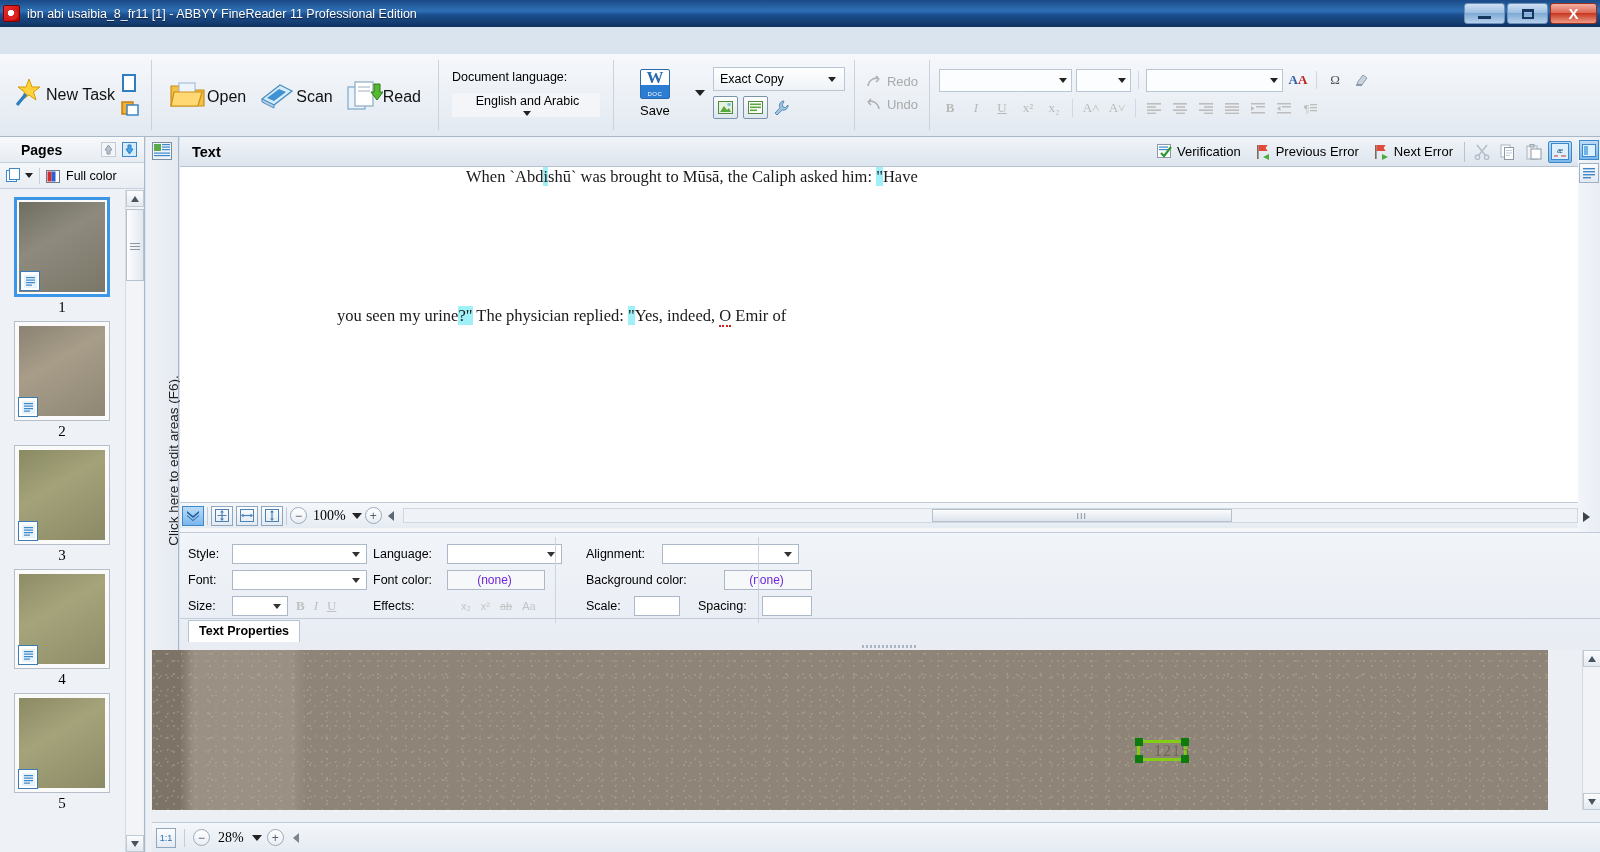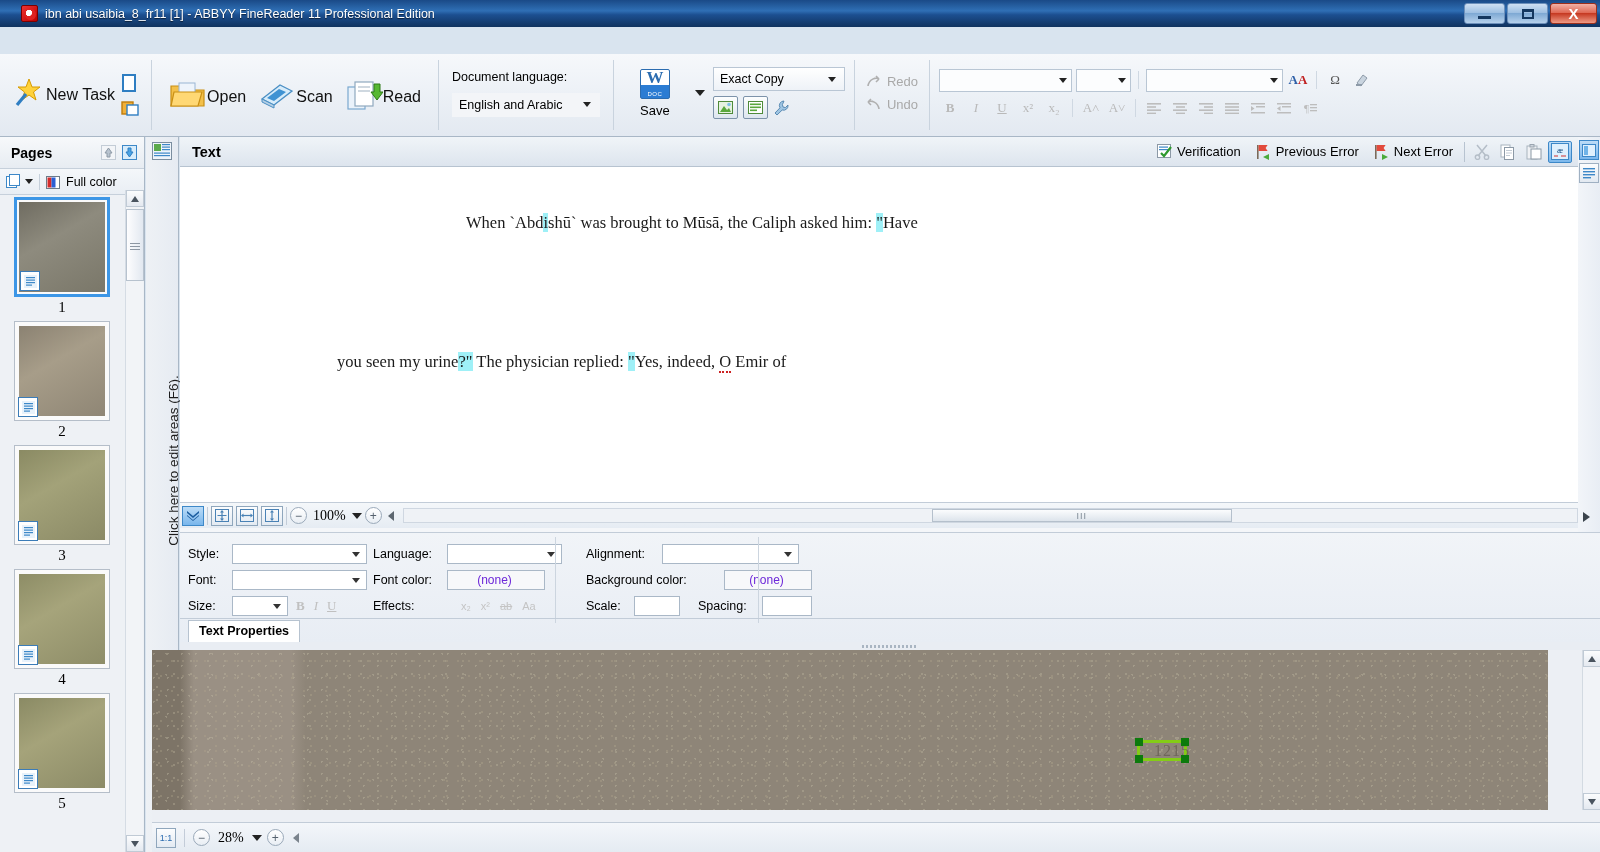--- a/index.html
+++ b/index.html
@@ -12,21 +12,21 @@
     -webkit-font-smoothing: none;
   }
   #app { position:relative; width:1600px; height:852px; }
 
   
   .titlebar {
     position:absolute; left:0; top:0; width:1600px; height:27px;
     background: linear-gradient(to bottom,#1a4a87 0%,#2f6fb5 40%,#1c4f90 55%,#10335f 100%);
     display:flex; align-items:center;
   }
-  .title-left { display:flex; align-items:center; padding-left:21px; flex:1; min-width:0;}
+  .title-left { display:flex; align-items:center; padding-left:3px; flex:1; min-width:0;}
   .app-icon {
     width:17px;height:17px;border-radius:2px;
     background: linear-gradient(135deg,#e33 0%, #b00 100%);
     position:relative; flex:0 0 auto;
     border:1px solid #7b0000;
   }
   .app-icon:after{
     content:""; position:absolute; left:3px; top:3px; width:11px;height:11px;
     border-radius:50%;
     background: radial-gradient(circle at 35% 35%, #fff 0 30%, #d22 32% 100%);
@@ -76,21 +76,21 @@
   .mini-col{display:flex;flex-direction:column;justify-content:center;height:78px;gap:6px;padding-top:4px;}
 
   .doclang{display:flex;flex-direction:column;justify-content:center;height:78px;padding:0 8px;}
   .doclang .lab{font-size:12.5px;margin-bottom:9px;}
   .combo{
     height:24px;border:1px solid #9db3c6;background:#fff;
     display:flex;align-items:center;padding:0 3px 0 6px;font-size:12.5px;
     justify-content:space-between;
   }
   .combo .arr{ width:0;height:0;border-left:4px solid transparent;border-right:4px solid transparent;border-top:5px solid #222; margin:0 5px;}
-  .combo.flat{border:1px solid #ffffff00;background:#f3f5f8;}
+  .combo.flat{border:1px solid #ffffff00;background:#f3f5f8;flex-direction:column;}
   .combo.ghost{background:#fdfdfd;border:1px solid #b9c6d4;}
 
   .savegroup{display:flex;align-items:center;height:78px;padding:0 4px;}
   .save-btn{display:flex;flex-direction:column;align-items:center;justify-content:center;width:64px;height:78px;font-size:13px;}
   .wordicon{
     width:30px;height:30px;background:linear-gradient(to bottom,#fff 0 55%,#2b7cd3 55% 100%);
     border:1px solid #2b6cb0;border-radius:2px;position:relative;
     display:flex;align-items:flex-start;justify-content:center;
   }
   .wordicon .w{color:#2b6cb0;font-weight:bold;font-size:17px;line-height:16px;font-family:"Liberation Serif",serif;}
@@ -114,22 +114,22 @@
   .fcombo{height:23px;border:1px solid #b9c6d4;background:#fcfdfe;display:flex;align-items:center;justify-content:flex-end;padding-right:4px;}
   .fmt-btn{width:22px;height:20px;display:flex;align-items:center;justify-content:center;color:#b9b9b9;font-size:13px;font-family:"Liberation Serif",serif;}
   .vsep{width:1px;height:18px;background:#cfd8e2;margin:0 3px;}
 
   
   .pages-panel{
     position:absolute;left:0;top:137px;width:145px;height:715px;
     background:#eef1f5;border-right:1px solid #a9b7c6;
   }
   .pages-head{
-    height:32px;display:flex;align-items:center;justify-content:space-between;
-    padding:0 6px 0 11px;background:linear-gradient(to bottom,#f7f9fb,#e7ecf2);
+    height:26px;display:flex;align-items:center;justify-content:space-between;
+    padding:0 6px 0 21px;background:linear-gradient(to bottom,#f7f9fb,#e7ecf2);
     border-bottom:1px solid #c6d0db;
     gap:27px;
   }
   .pages-head .t{font-weight:bold;font-size:14px;}
   .pages-sub{
     height:26px;display:flex;align-items:center;gap:6px;padding:0 6px;
     background:linear-gradient(to bottom,#f4f7fa,#e9eef4);border-bottom:1px solid #c6d0db;
   }
   .thumb-list{position:absolute;top:53px;left:0;width:124px;height:662px;overflow:hidden;padding-top:7px;}
   .thumb{width:96px;margin:0 auto 5px;}
@@ -724,21 +724,21 @@
               </g>
           </svg>
         </div>
         <div class="ht-btn">
           <span style="font-family:'Liberation Serif',serif;font-size:15px;color:#2b4a6d;">¶</span>
         </div>
       </div>
     </div>
 
     <div class="text-body">
-      <div class="doc-line" style="margin-left:286px;margin-top:46px;">
+      <div class="doc-line" style="margin-left:286px;">
         <span>When `Abd</span><span class="hl">i</span><span>shū` was brought to Mūsā, the Caliph asked him: </span><span class="hl">"</span><span>Have</span>
       </div>
       <div class="doc-line" style="margin-left:157px;margin-top:119px;">
         <span>you seen my urine</span><span class="hl">?"</span><span> The physician replied: </span><span class="hl">"</span><span>Yes, indeed, </span><span class="sq">O</span><span> Emir of</span>
       </div>
     </div>
 
     <div class="text-vscroll">
       <div class="sb-btn" style="width:18px;">
         <svg width="8" height="6" viewBox="0 0 8 6">

